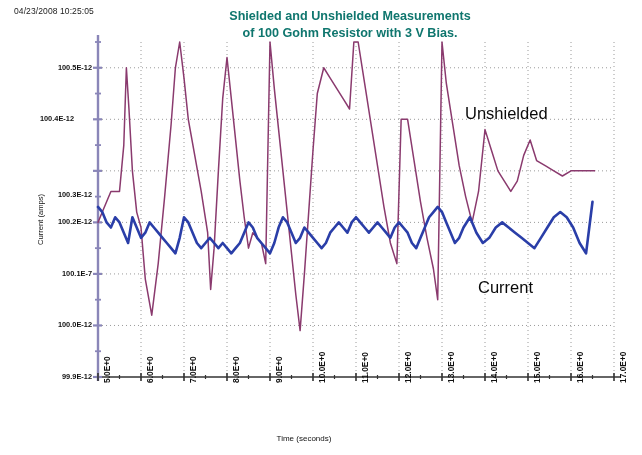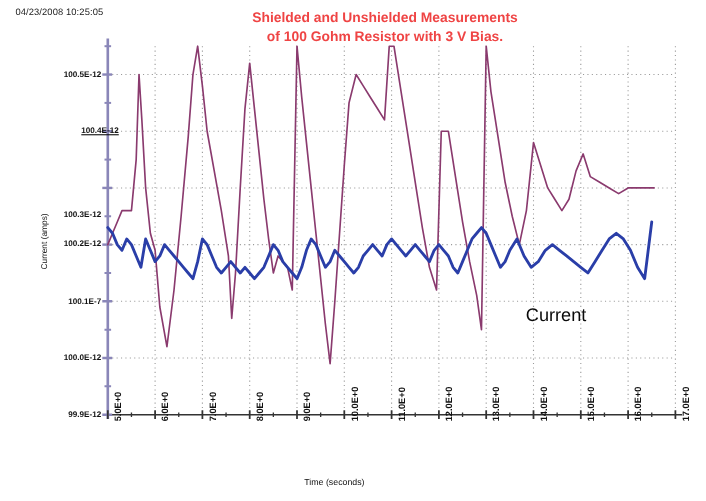--- a/index.html
+++ b/index.html
@@ -8,21 +8,21 @@
   #stage{position:absolute;left:0;top:0;width:642px;height:408px;background:#fff;}
 
   .timestamp{
     position:absolute;left:14px;top:6px;
     font-size:8.5px;letter-spacing:.1px;color:#1a1a1a;white-space:nowrap;
   }
 
   .chart-title{
     position:absolute;left:170px;top:8px;width:360px;
     text-align:center;font-size:12.6px;font-weight:700;line-height:17px;
-    color:#ef4444;
+    color:#0f766e;
   }
   .chart-title .l2{display:block;}
 
   .plot-svg{position:absolute;left:0;top:0;}
 
   .ylabel{
     position:absolute;left:-20px;top:215px;width:120px;
     transform:rotate(-90deg);transform-origin:50% 50%;
     font-size:7.6px;text-align:center;color:#111;
   }
@@ -124,21 +124,21 @@
         <line x1="592.5" y1="375" x2="592.5" y2="379" stroke="#333" stroke-width="1.2"></line>
       </g>
     <g id="series-layer">
         <polyline points="98.00,222.38 102.30,212.08 106.60,201.77 110.90,191.46 115.20,191.46 119.50,191.46 123.80,145.08 126.38,67.77 128.96,109.00 132.40,170.85 136.70,212.08 141.00,227.54 145.30,279.08 151.75,315.15 158.20,263.62 164.65,196.62 171.10,124.46 175.40,67.77 179.70,42.00 184.00,78.08 188.30,119.31 194.75,155.38 201.20,191.46 207.65,232.69 210.66,289.38 214.10,248.15 218.40,170.85 222.70,98.69 227.00,57.46 231.30,98.69 235.60,139.92 239.90,181.15 244.20,217.23 248.50,248.15 252.80,232.69 257.10,237.85 261.40,243.00 265.70,263.62 270.00,42.00 274.30,88.38 278.60,129.62 282.90,170.85 287.20,212.08 291.50,253.31 295.80,294.54 300.10,330.62 304.40,273.92 308.70,212.08 313.00,150.23 317.30,93.54 323.75,67.77 330.20,78.08 336.65,88.38 343.10,98.69 349.55,109.00 353.85,42.00 358.15,42.00 364.60,83.23 371.05,124.46 377.50,165.69 383.95,206.92 390.40,243.00 396.85,263.62 401.15,119.31 407.60,119.31 414.05,160.54 420.50,201.77 426.95,237.85 433.40,268.77 437.70,299.69 442.00,42.00 446.30,83.23 452.75,124.46 459.20,165.69 465.65,196.62 472.10,222.38 478.55,191.46 485.00,129.62 491.45,150.23 497.90,170.85 504.35,181.15 510.80,191.46 517.25,181.15 523.70,155.38 530.15,139.92 536.60,160.54 545.20,165.69 553.80,170.85 562.40,176.00 571.00,170.85 579.60,170.85 588.20,170.85 594.65,170.85" fill="none" stroke="#8a3a6e" stroke-width="1.5" stroke-linejoin="round" stroke-linecap="round"></polyline>
         <polyline points="98.00,206.92 102.30,212.08 106.60,222.38 110.90,227.54 115.20,217.23 119.50,222.38 123.80,232.69 128.10,243.00 132.40,217.23 136.70,227.54 141.00,237.85 145.30,232.69 149.60,222.38 153.90,227.54 158.20,232.69 162.50,237.85 166.80,243.00 171.10,248.15 175.40,253.31 179.70,237.85 184.00,217.23 188.30,222.38 192.60,232.69 196.90,243.00 201.20,248.15 205.50,243.00 209.80,237.85 214.10,243.00 218.40,248.15 222.70,243.00 227.00,248.15 231.30,253.31 235.60,248.15 239.90,243.00 244.20,232.69 248.50,222.38 252.80,227.54 257.10,237.85 261.40,243.00 265.70,248.15 270.00,253.31 274.30,243.00 278.60,227.54 282.90,217.23 287.20,222.38 291.50,232.69 295.80,243.00 300.10,237.85 304.40,227.54 308.70,232.69 313.00,237.85 317.30,243.00 321.60,248.15 325.90,243.00 330.20,232.69 334.50,227.54 338.80,222.38 343.10,227.54 347.40,232.69 351.70,222.38 356.00,217.23 360.30,222.38 364.60,227.54 368.90,232.69 373.20,227.54 377.50,222.38 381.80,227.54 386.10,232.69 390.40,237.85 394.70,227.54 399.00,222.38 403.30,227.54 407.60,232.69 411.90,243.00 416.20,248.15 420.50,237.85 424.80,227.54 429.10,217.23 433.40,212.08 437.70,206.92 442.00,212.08 446.30,222.38 450.60,232.69 454.90,243.00 459.20,237.85 463.50,227.54 469.95,217.23 476.40,232.69 482.85,243.00 489.30,237.85 495.75,227.54 502.20,222.38 508.65,227.54 515.10,232.69 521.55,237.85 528.00,243.00 534.45,248.15 540.90,237.85 547.35,227.54 553.80,217.23 560.25,212.08 566.70,217.23 573.15,227.54 579.60,243.00 586.05,253.31 592.50,201.77" fill="none" stroke="#2a3ea8" stroke-width="2.6" stroke-linejoin="round" stroke-linecap="round"></polyline>
       </g>
   </svg>
 
   <div id="ytick-layer">
       <div class="ytick" style="left: 30px; top: 62.7692px;">100.5E-12</div>
-      <div class="ytick" style="left: 46px; top: 114.308px; text-decoration: underline;">100.4E-12</div>
+      <div class="ytick" style="left: 12px; top: 114.308px;">100.4E-12</div>
       <div class="ytick" style="left: 30px; top: 165.846px; margin-top: 24px;">100.3E-12</div>
       <div class="ytick" style="left: 30px; top: 217.385px;">100.2E-12</div>
       <div class="ytick" style="left: 30px; top: 268.923px;">100.1E-7</div>
       <div class="ytick" style="left: 30px; top: 320.462px;">100.0E-12</div>
       <div class="ytick" style="left: 30px; top: 372px;">99.9E-12</div>
     </div>
   <div id="xtick-layer">
       <div class="xtick" style="left: 102px; top: 383px;">5.0E+0</div>
       <div class="xtick" style="left: 145px; top: 383px;">6.0E+0</div>
       <div class="xtick" style="left: 188px; top: 383px;">7.0E+0</div>
@@ -150,15 +150,16 @@
       <div class="xtick" style="left: 446px; top: 383px;">13.0E+0</div>
       <div class="xtick" style="left: 489px; top: 383px;">14.0E+0</div>
       <div class="xtick" style="left: 532px; top: 383px;">15.0E+0</div>
       <div class="xtick" style="left: 575px; top: 383px;">16.0E+0</div>
       <div class="xtick" style="left: 618px; top: 383px;">17.0E+0</div>
     </div>
 
   <div class="ylabel">Current (amps)</div>
   <div class="xlabel">Time (seconds)</div>
 
+  <div class="series-label lbl-unshielded">Unshielded</div>
   <div class="series-label lbl-shielded">Current</div>
 
 </div>
 
 </body></html>

